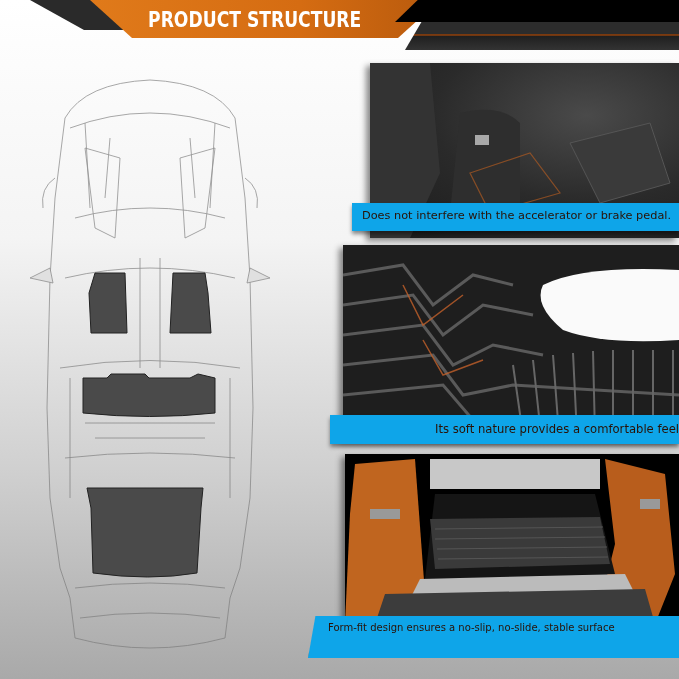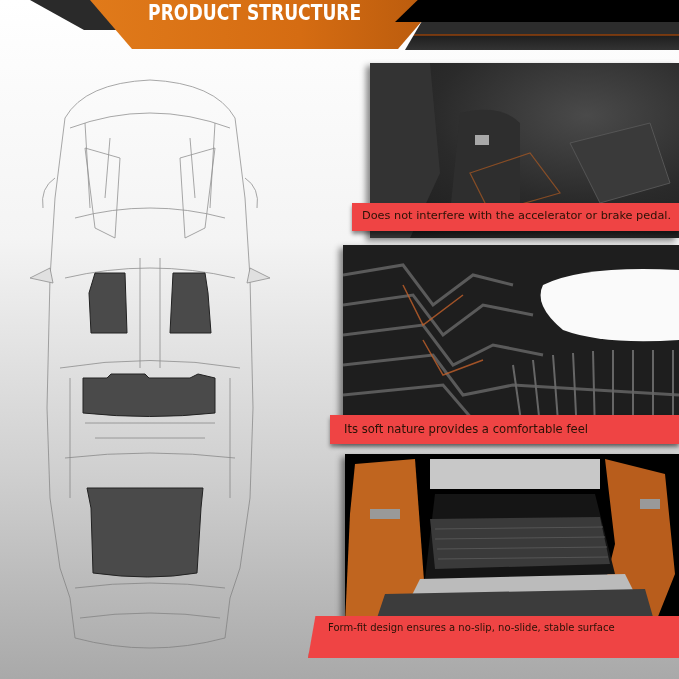--- a/index.html
+++ b/index.html
@@ -8,24 +8,24 @@
     position: relative;
     background: linear-gradient(180deg, #ffffff 0%, #f4f4f4 35%, #cfcfcf 70%, #a9a9a9 100%);
     font-family: "Liberation Sans", sans-serif;
   }
   .header-left-dark {
     position: absolute; left: 30px; top: 0; width: 120px; height: 30px;
     background: #2a2a2a;
     clip-path: polygon(0 0, 80% 0, 100% 100%, 45% 100%);
   }
   .header-banner {
-    position: absolute; left: 90px; top: 0; width: 350px; height: 49px;
+    position: absolute; left: 90px; top: 0; width: 350px; height: 38px;
     background: linear-gradient(90deg, #e07a1a 0%, #d56c12 60%, #b85a0d 100%);
     clip-path: polygon(0 0, 100% 0, 88% 100%, 12% 100%);
-    display: flex; align-items: flex-start; justify-content: center;
+    display: flex; align-items: center; justify-content: center;
   }
   .header-title {
     color: #ffffff; font-family: "DejaVu Sans", sans-serif; font-weight: bold;
     font-size: 22px; letter-spacing: 0px; transform: scaleX(0.78);
     white-space: nowrap; margin-left: -20px;
   }
   .header-right-black {
     position: absolute; left: 395px; top: 0; width: 284px; height: 22px; background: #000;
     clip-path: polygon(8% 0, 100% 0, 100% 100%, 0 100%);
   }
@@ -48,27 +48,27 @@
   .panel-2 {
     left: 343px; top: 245px; width: 336px; height: 195px;
     background: #2a2a2a;
   }
   .panel-3 {
     left: 345px; top: 454px; width: 334px; height: 170px;
     background: #000;
   }
   .caption {
     position: absolute;
-    background: #ef4444;
+    background: #0ea5e9;
     color: #2a1206;
     box-shadow: 0 3px 4px rgba(0,0,0,0.45);
     font-family: "DejaVu Sans", sans-serif;
   }
   .caption-1 { left: 352px; top: 203px; width: 327px; height: 28px; padding: 6px 0 0 10px; font-size: 11.3px; white-space: nowrap; }
-  .caption-2 { left: 330px; top: 415px; width: 349px; height: 29px; padding: 7px 0 0 14px; font-size: 11.6px; white-space: nowrap; }
+  .caption-2 { left: 330px; top: 415px; width: 349px; height: 29px; padding: 7px 0 0 14px; font-size: 11.6px; white-space: nowrap; text-align: right; }
   .caption-3 { left: 308px; top: 616px; width: 371px; height: 42px; padding: 5px 0 0 20px; font-size: 10px; line-height: 14px;
     clip-path: polygon(2% 0, 100% 0, 100% 100%, 0 100%); }
   .caption-3 span { display: block; white-space: nowrap; }
 </style>
 </head>
 <body>
 
 <div class="header-left-dark"></div>
 <div class="header-banner">
   <span class="header-title">PRODUCT STRUCTURE</span>

